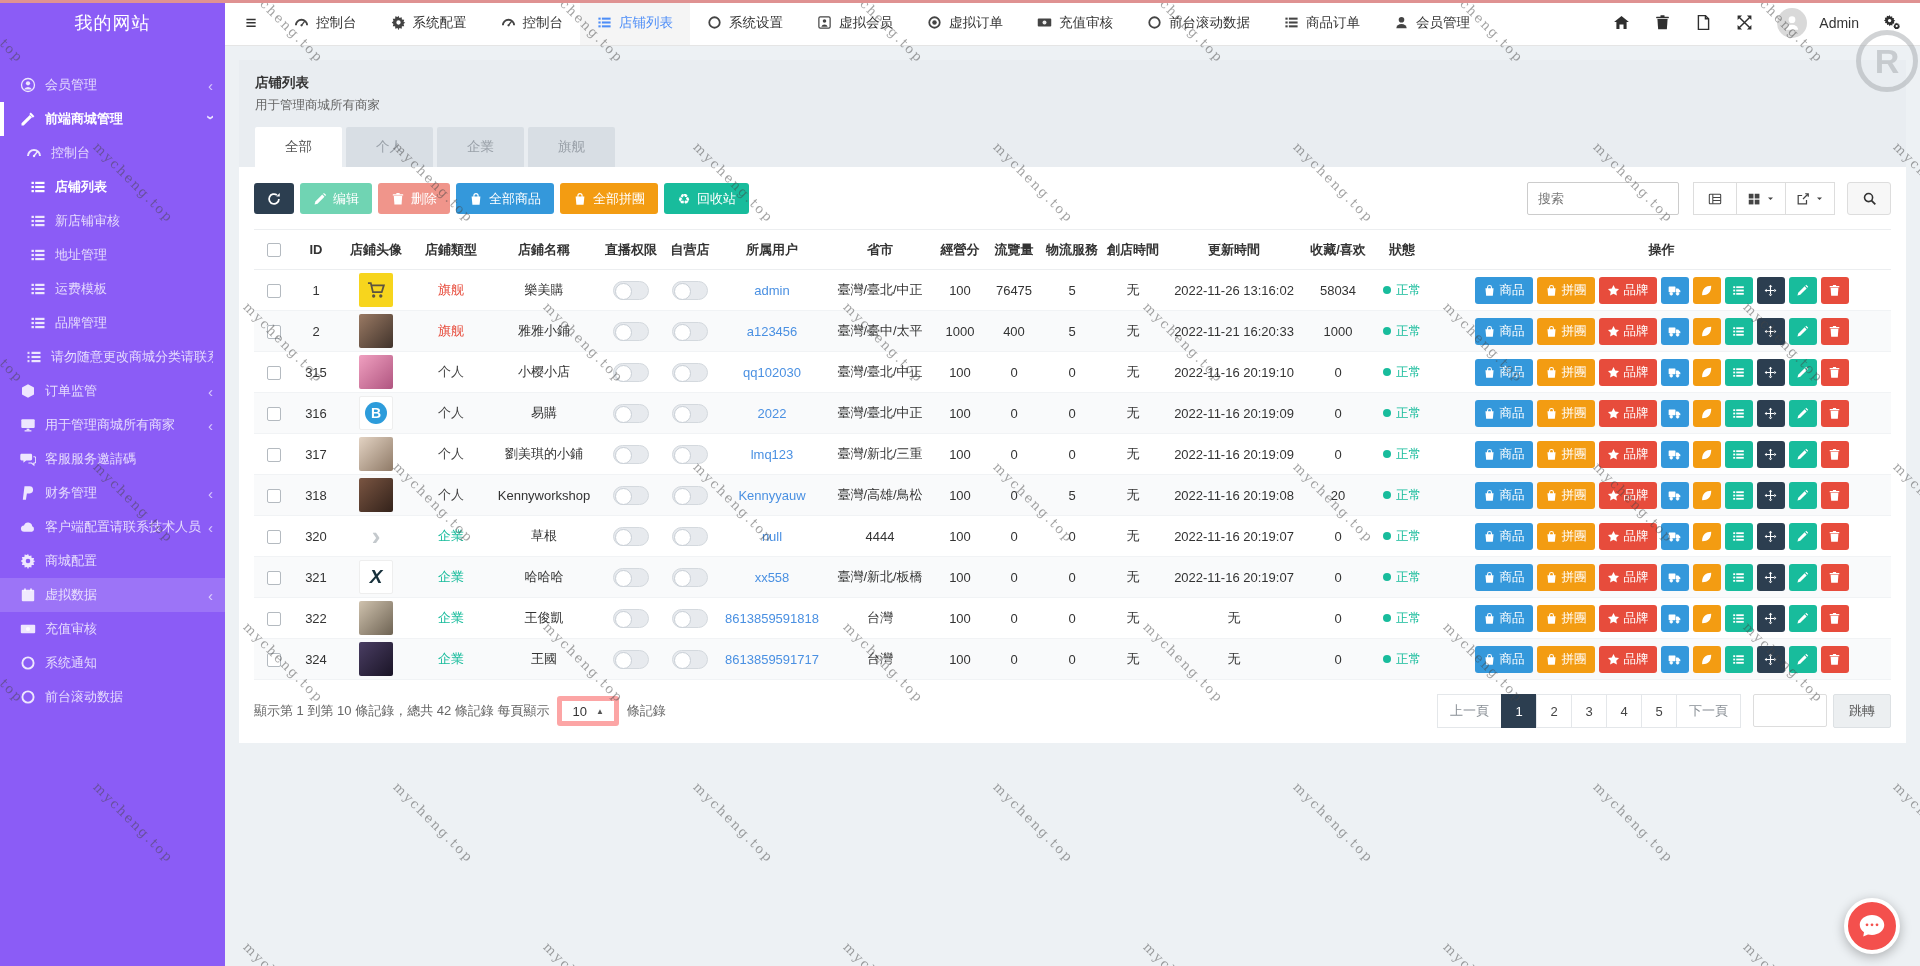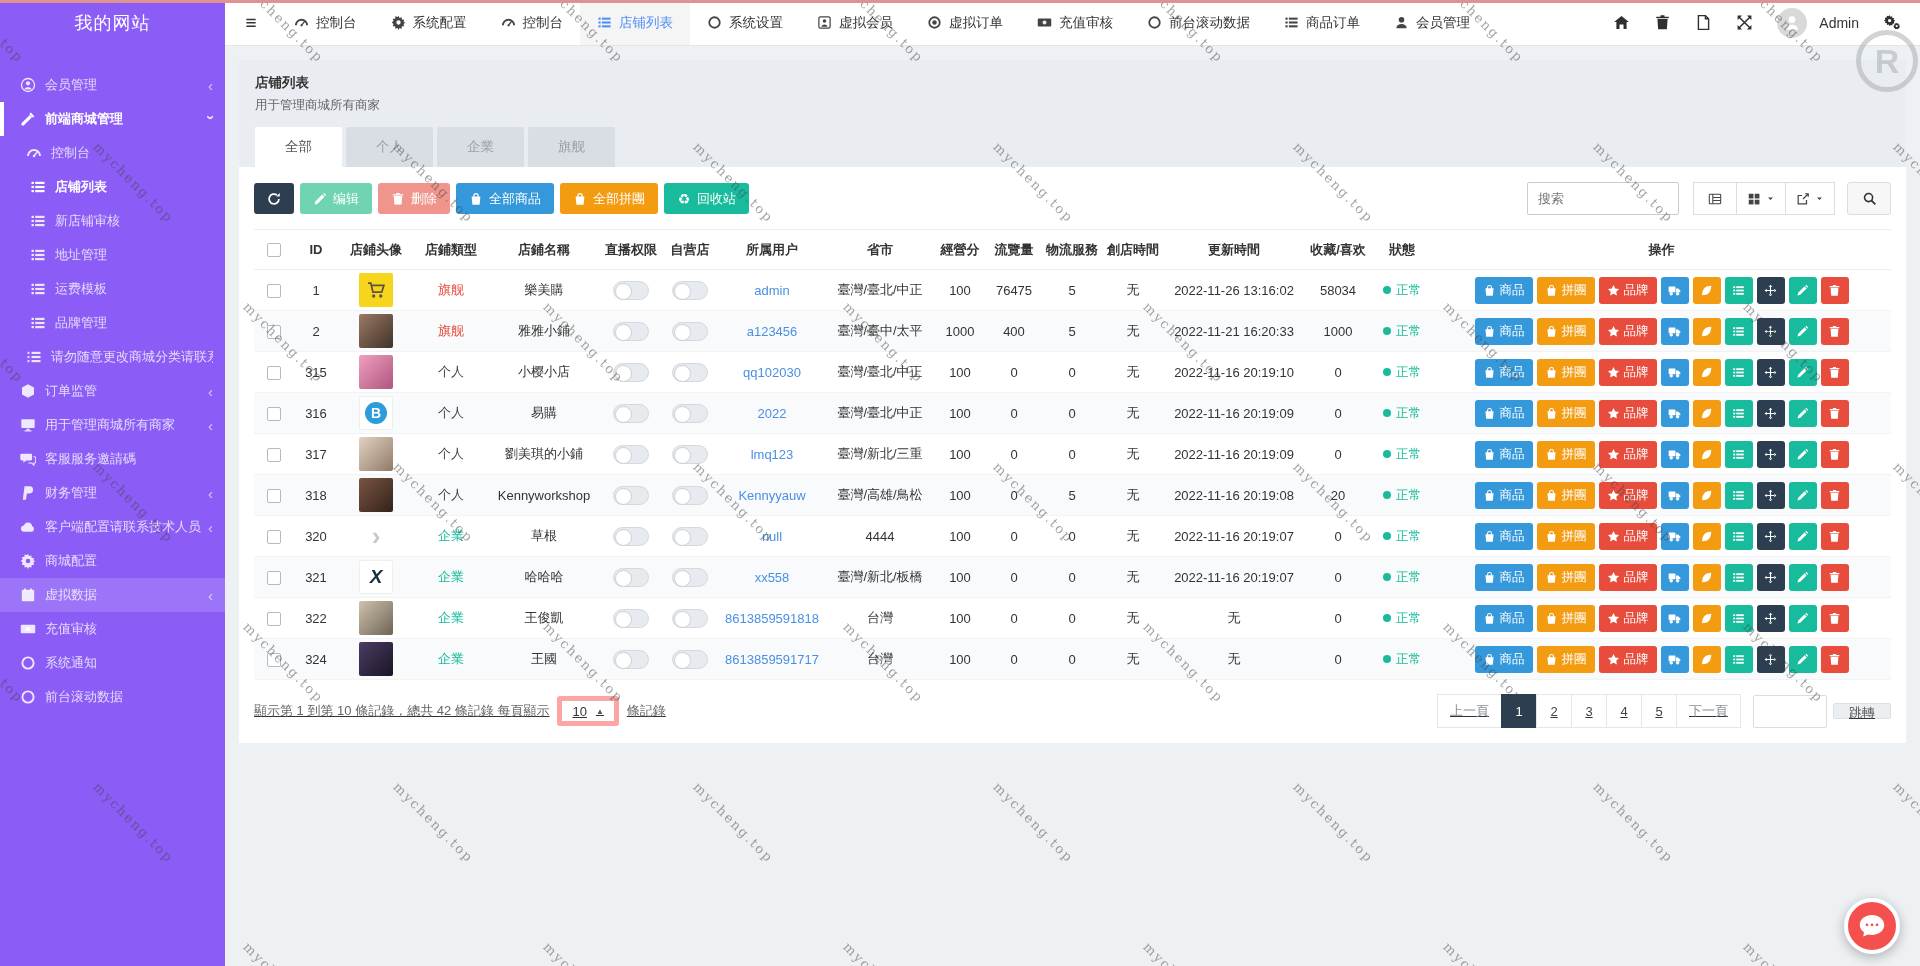--- a/index.html
+++ b/index.html
@@ -101,30 +101,30 @@
   .av-broken { color:#c4c9cd; font-size:26px; font-weight:bold; }
   .av-x { background:#fff; border:1px solid #eee; color:#17303b; font-weight:bold; font-style:italic; font-size:19px; }
   .status { color:#18bc9c; font-size:12.5px; display:inline-flex; align-items:center; gap:5px; }
   .status .dot { width:8px; height:8px; border-radius:50%; background:#18bc9c; display:inline-block; }
   .ops { display:flex; align-items:center; justify-content:center; gap:4px; }
   .abtn { height:27px; border:none; border-radius:3px; color:#fff; font-size:12.5px; display:inline-flex; align-items:center; gap:4px; padding:0 8px; cursor:pointer; font-family:inherit; }
   .abtn.sq { width:28px; padding:0; justify-content:center; }
   .abtn .i { width:13px; height:13px; }
 
   
-  .table-footer { display:flex; align-items:center; margin-top:14px;text-decoration:underline; }
+  .table-footer { display:flex; margin-top:14px; }
   .pg-info { font-size:13px; color:#666; display:flex; align-items:center; gap:8px; }
   .pg-size { border:5px solid #fca5a5; border-radius:3px; height:30px; padding:0 10px; display:inline-flex; align-items:center; gap:9px; font-size:13px; color:#333; background:#fff; cursor:pointer; }
   .pg-size .up { font-size:8px; color:#555; }
   .pagination { margin-left:auto; display:flex; align-items:center; }
   .pg-btn { min-width:36px; height:34px; padding:0 12px; border:1px solid #e4e7ea; background:#fff; color:#8a9096; font-size:13px; display:flex; align-items:center; justify-content:center; cursor:pointer; margin-left:-1px; }
   .pg-btn.num { color:#444; }
   .pg-btn.active { background:#2c3e50; border-color:#2c3e50; color:#fff; }
   .jump-input { width:74px; height:33px; border:1px solid #ddd; border-radius:2px; margin-left:12px; font-family:inherit; padding:0 6px; outline:none; }
-  .jump-btn { height:16px; padding:0 15px; background:#eceff1; border:1px solid #dde1e4; color:#555; font-size:13px; margin-left:6px; border-radius:2px; cursor:pointer; font-family:inherit; }
+  .jump-btn { height:34px; padding:0 15px; background:#eceff1; border:1px solid #dde1e4; color:#555; font-size:13px; margin-left:6px; border-radius:2px; cursor:pointer; font-family:inherit; }
 
   
   .chat-fab { position:absolute; right:20px; bottom:12px; width:56px; height:56px; border-radius:50%; background:#f4504d; border:4px solid #fff; display:flex; align-items:center; justify-content:center; box-shadow:0 3px 12px rgba(0,0,0,.28); cursor:pointer; z-index:60; }
   .chat-fab .i { width:30px; height:30px; }
 
   
   .wm { position:absolute; color:rgba(70,70,70,.5); font-family:"DejaVu Serif","Liberation Serif",serif; font-size:13px; letter-spacing:2px; transform:rotate(45deg); white-space:nowrap; pointer-events:none; z-index:55; }
 </style>
 </head>
 <body>

